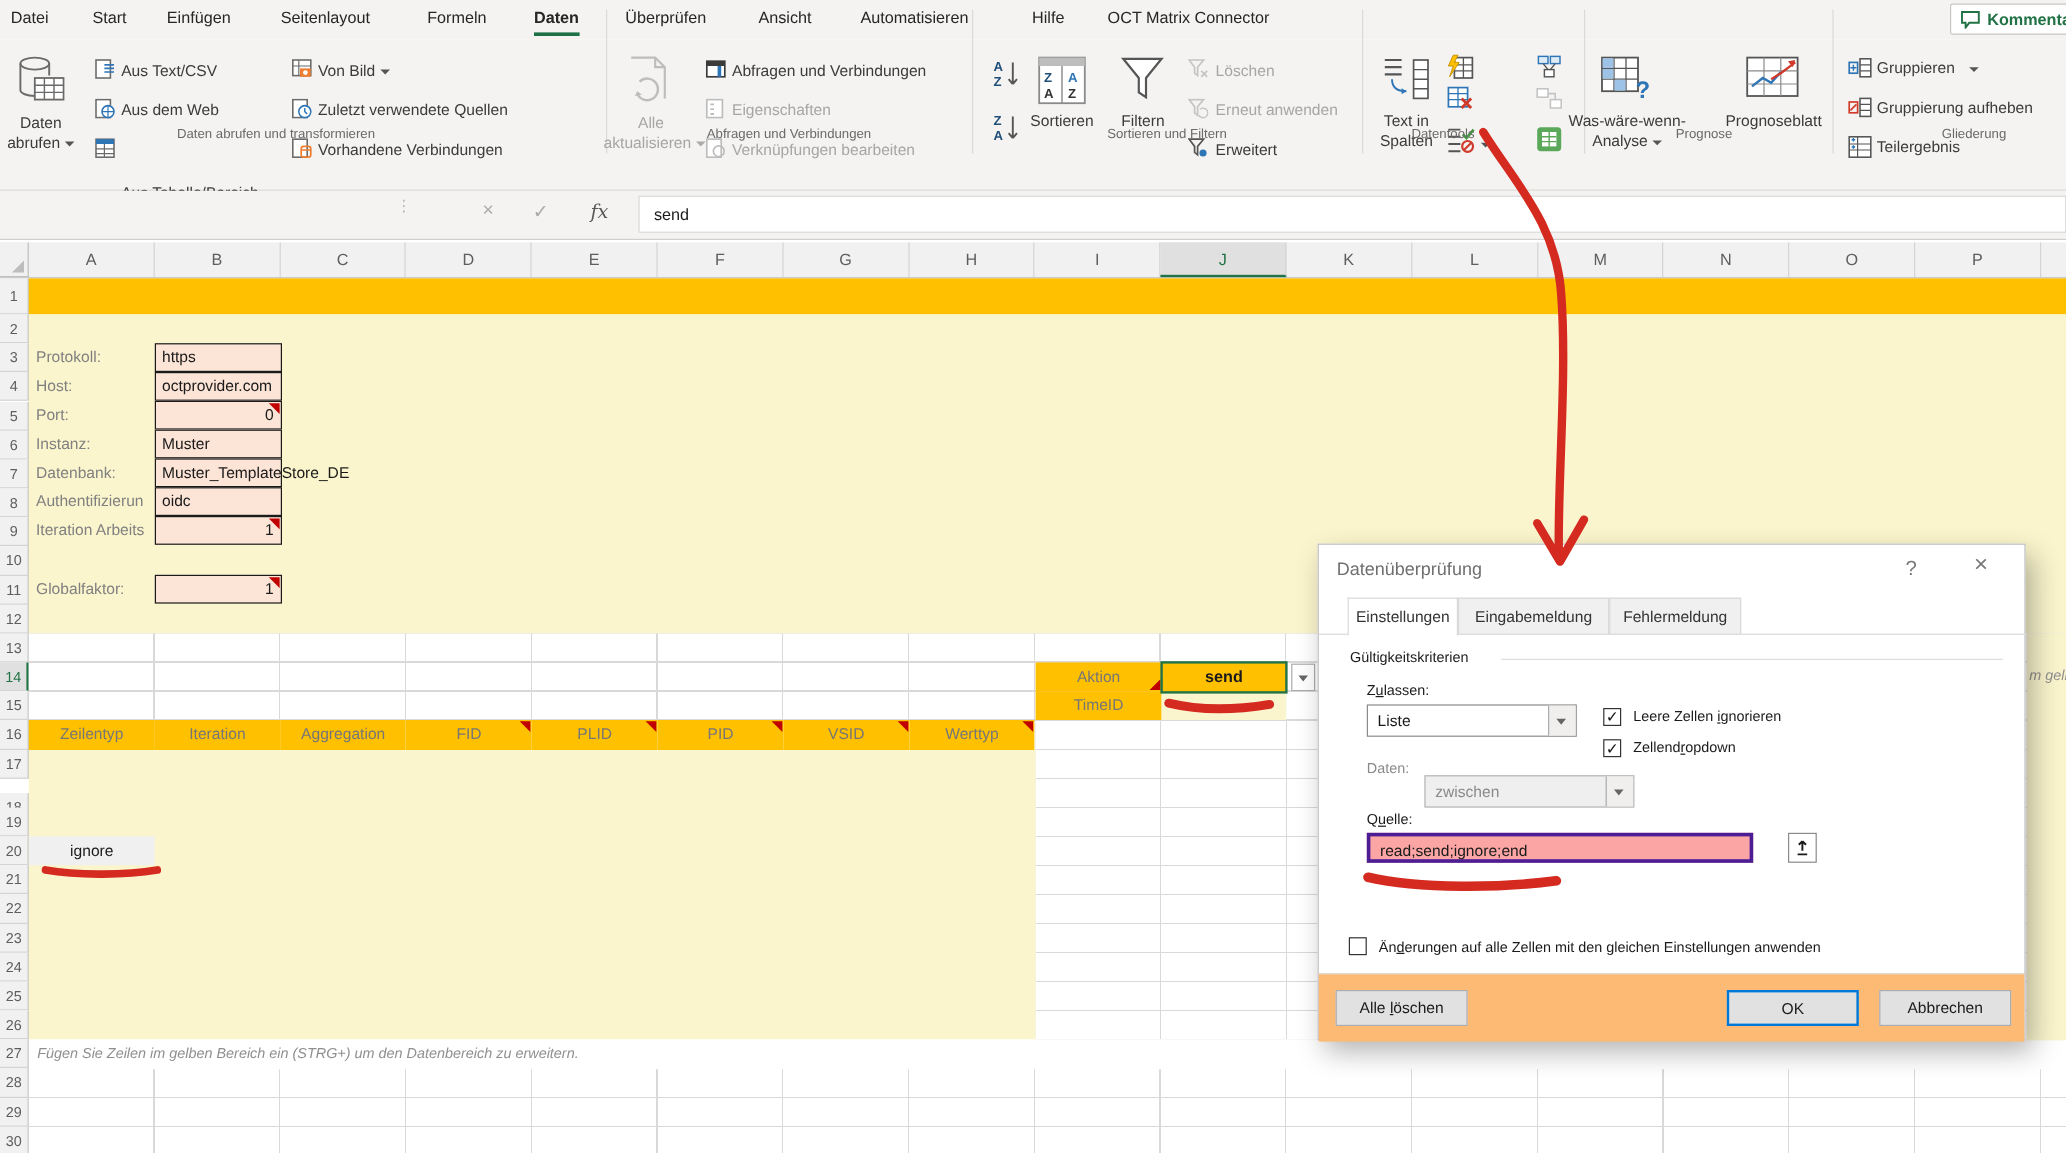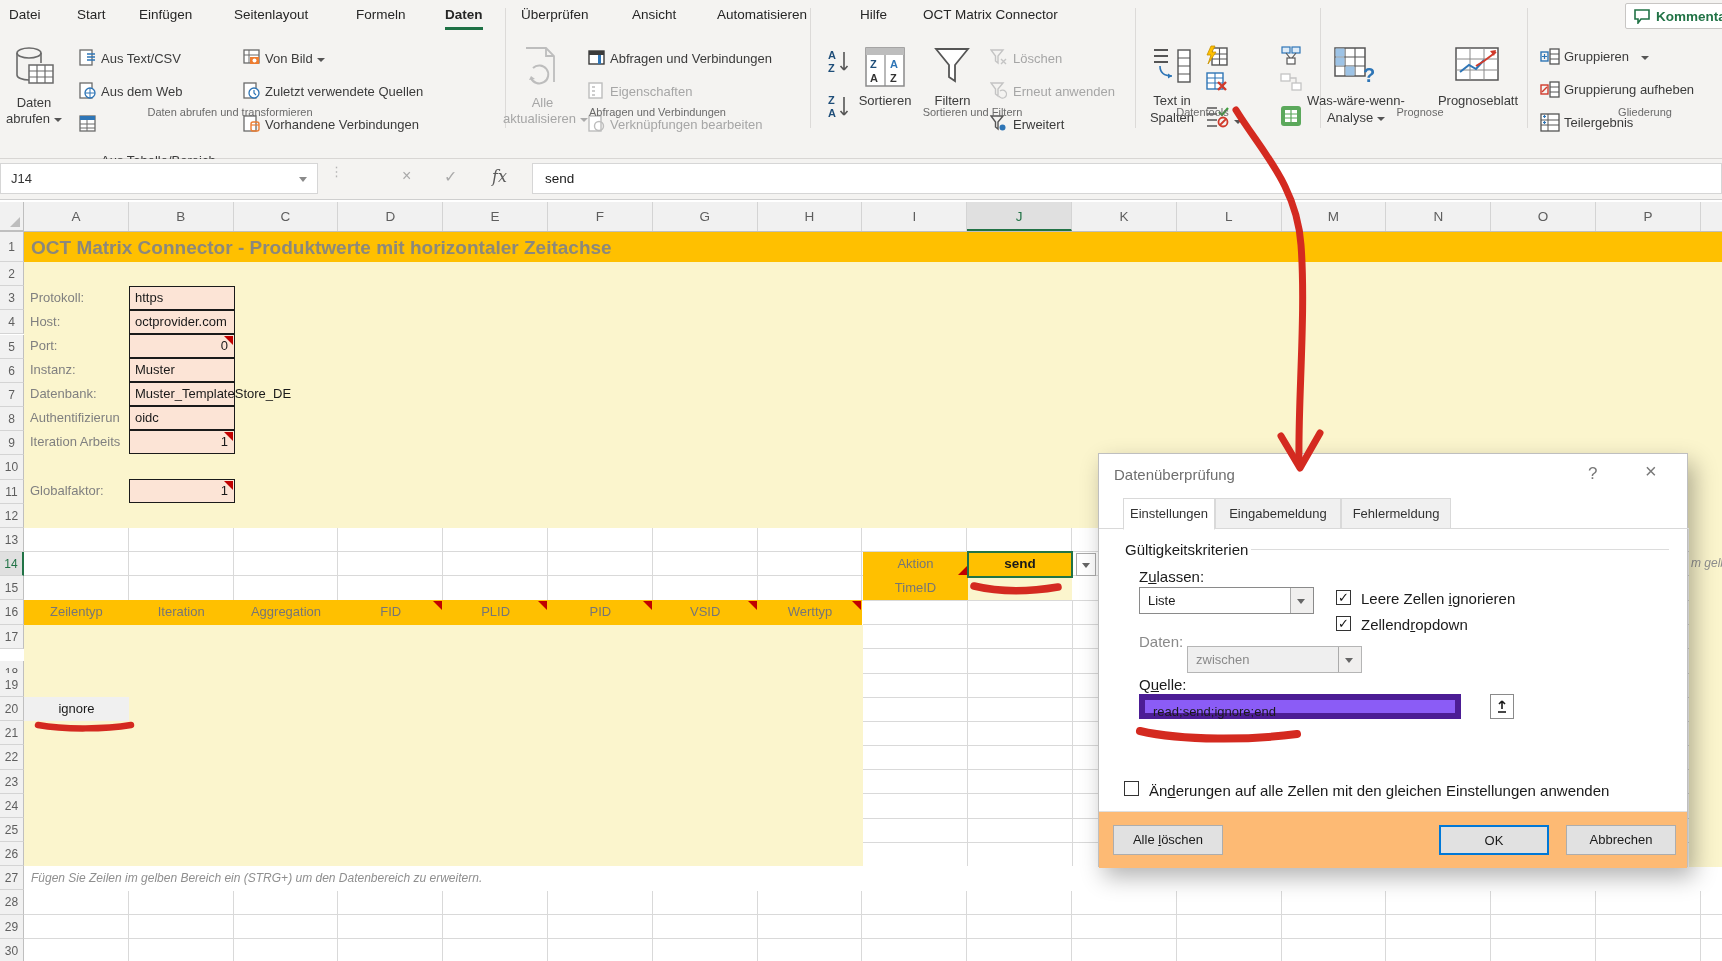--- a/index.html
+++ b/index.html
@@ -71,24 +71,24 @@
   .grp-line{position:absolute;top:95px;height:1px;background:#DCDCDC;}
   .combo{position:absolute;width:175px;height:27px;background:#fff;border:1px solid #8a8a8a;box-sizing:border-box;}
   .combo .cv{position:absolute;left:8px;top:5px;font-size:13px;color:#1a1a1a;}
   .combo .cbtn{position:absolute;right:0;top:0;width:22px;height:100%;background:#F0EFEE;border-left:1px solid #ABABAB;}
   .combo .cbtn:after{content:"";position:absolute;left:6px;top:11px;width:0;height:0;
     border-left:4px solid transparent;border-right:4px solid transparent;border-top:5px solid #666;}
   .combo.disabled{background:#EFEFEF;border-color:#B5B5B5;}
   .combo.disabled .cv{color:#8a8a8a;}
   .cb{position:absolute;width:15px;height:15px;background:#fff;border:1px solid #333;box-sizing:border-box;
     font-size:13px;line-height:13px;text-align:center;color:#111;}
-  .dlg-lbl{position:absolute;font-size:15px;color:#1a1a1a;white-space:nowrap;}
+  .dlg-lbl{position:absolute;font-size:12px;color:#1a1a1a;white-space:nowrap;}
   .dlg-lbl.gray{color:#8a8a8a;}
   .key{text-decoration:underline;}
-  .txtin{position:absolute;background:#8b5cf6;border:6px solid #4c1d95;box-sizing:border-box;}
+  .txtin{position:absolute;background:#fca5a5;border:3px solid #4c1d95;box-sizing:border-box;}
   .txtin span{position:absolute;left:8px;top:4px;font-size:13px;color:#1a1a1a;}
   .rngbtn{position:absolute;width:24px;height:25px;background:#fff;border:1px solid #8a8a8a;box-sizing:border-box;}
   .dlg-footer{position:absolute;left:0;top:357px;width:588px;height:56px;background:#fdba74;border-top:1px solid #DFDFDF;}
   .btn{position:absolute;top:13px;width:110px;height:30px;background:#E1E1E1;border:1px solid #ADADAD;
     box-sizing:border-box;text-align:center;line-height:28px;font-size:13px;color:#1a1a1a;}
   .btn.default{border:2px solid #0078D7;}
   .selcell{border:2px solid #217346;box-sizing:border-box;}
   .ddbtn{background:#fff;border:1px solid #ABABAB;box-sizing:border-box;}
   .ddbtn:after{content:"";position:absolute;left:5px;top:9px;width:0;height:0;
     border-left:4px solid transparent;border-right:4px solid transparent;border-top:5px solid #666;}
@@ -325,24 +325,20 @@
   <div class="abs rlbl" style="left:1564px;top:82px;"><span>Gruppierung aufheben</span></div>
   <div class="abs" style="left:1540px;top:113px;"><svg width="20" height="19" viewBox="0 0 20 19">
         <rect x="1" y="1" width="18" height="17" fill="#fff" stroke="#555" stroke-width="1.3"></rect>
         <path d="M1 7h18M1 12h18M8 1v17" stroke="#555" stroke-width="1"></path>
         <path d="M3 3.5h3M4.5 2v3M3 9.5h3M4.5 8v3" stroke="#2E75B6" stroke-width="1.2"></path>
       </svg></div>
   <div class="abs rlbl" style="left:1564px;top:115px;"><span>Teilergebnis</span></div>
   <div class="abs glabel" style="left:1600px;width:90px;">Gliederung</div>
 
   <div class="abs fbar">
-    <div class="namebox abs">
-      <span class="nb-text">J14</span>
-      <span class="nb-arrow"></span>
-    </div>
     <div class="abs fdots">⋮</div>
     <div class="abs fbtn" style="left:402px;">×</div>
     <div class="abs fbtn" style="left:444px;">✓</div>
     <div class="abs fx" style="left:492px;top:8px;">fx</div>
     <div class="ffield abs">
       <span>send</span>
     </div>
   </div>
 
   <div class="abs colhdr" id="colhdr">
@@ -391,21 +387,20 @@
       <div class="abs gutter-num" style="top: 793.74px; height: 24.17px; line-height: 24.17px;">24</div>
       <div class="abs gutter-num" style="top: 817.91px; height: 24.17px; line-height: 24.17px;">25</div>
       <div class="abs gutter-num" style="top: 842.08px; height: 24.17px; line-height: 24.17px;">26</div>
       <div class="abs gutter-num" style="top: 866.25px; height: 24.17px; line-height: 24.17px;">27</div>
       <div class="abs gutter-num" style="top: 890.42px; height: 24.17px; line-height: 24.17px;">28</div>
       <div class="abs gutter-num" style="top: 914.59px; height: 24.17px; line-height: 24.17px;">29</div>
       <div class="abs gutter-num" style="top: 938.76px; height: 24.17px; line-height: 24.17px;">30</div>
     </div>
 
   <div class="abs band-orange" style="left:24px;top:232px;width:1698px;height:30px;"></div>
-  <div class="abs" style="left:31px;top:237px;font-size:19px;font-weight:bold;color:#8B887C;white-space:nowrap;">OCT Matrix Connector - Produktwerte mit horizontaler Zeitachse</div>
 
   <div class="abs band-yellow" style="left:24px;top:262px;width:1698px;height:266px;"></div>
 
   <div class="abs grid" style="left:24px;top:528px;width:1698px;height:73px;background-color:#fff;"></div>
 
   <div class="abs grid" style="left:863px;top:601px;width:859px;height:266px;background-color:#fff;"></div>
 
   <div id="row16">
       <div class="hdr16" style="left: 24px; top: 600.38px; width: 104.8px;">Zeilentyp</div>
       <div class="hdr16" style="left: 128.8px; top: 600.38px; width: 104.8px;">Iteration</div>

